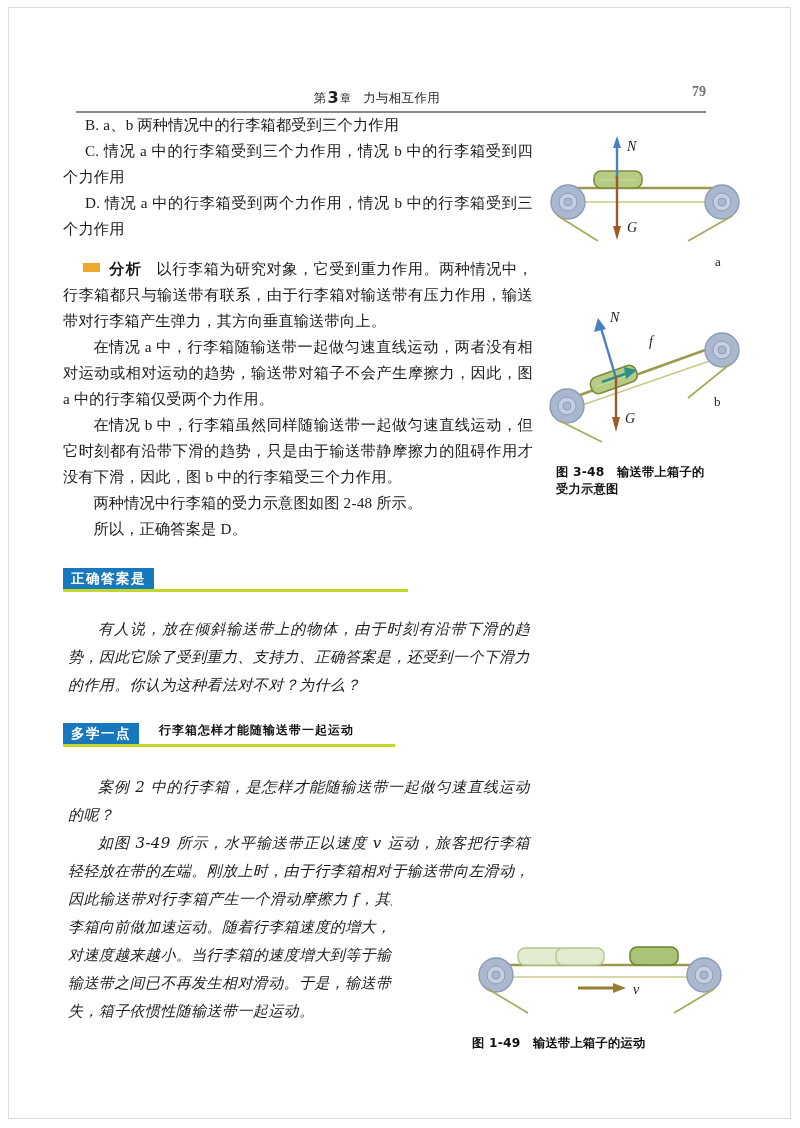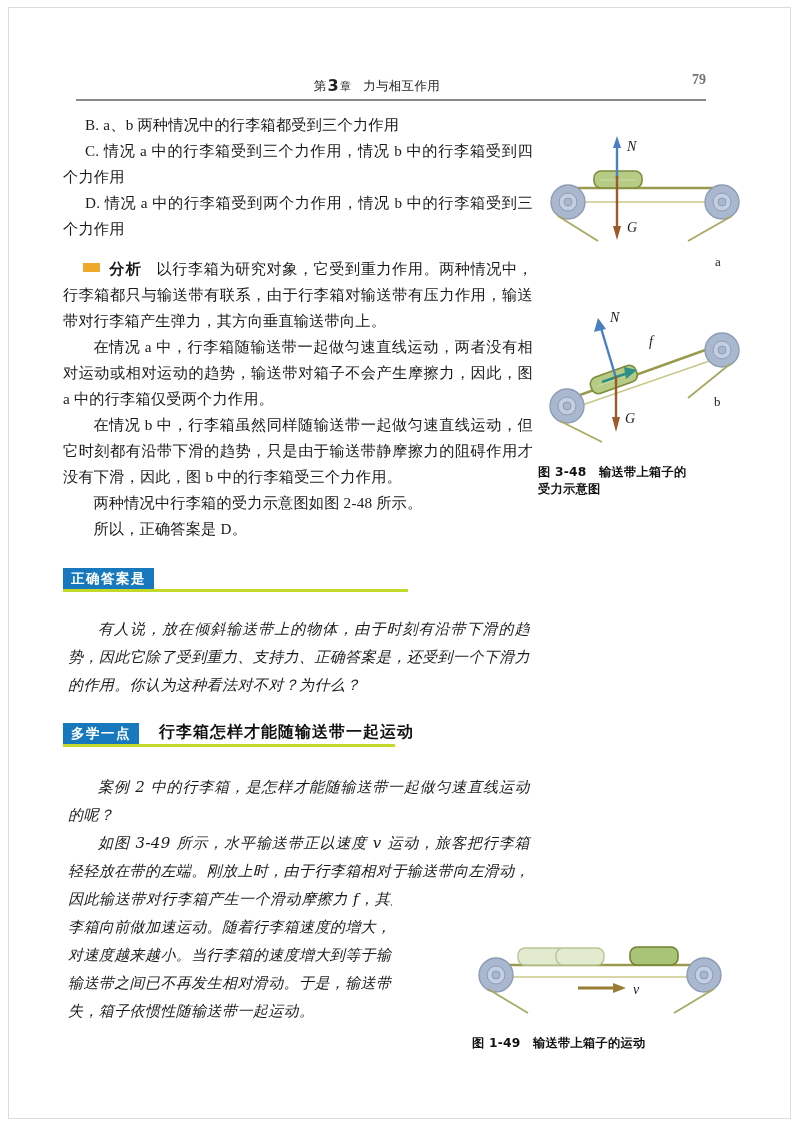--- a/index.html
+++ b/index.html
@@ -25,21 +25,21 @@
     height: 1112px;
     border: 1px solid #dcdcdc;
     box-sizing: border-box;
     pointer-events: none;
   }
 
   
   .runhead {
     position: absolute;
     left: 76px;
-    top: 76px;
+    top: 88px;
     width: 630px;
     height: 26px;
     text-align: center;
   }
   .runhead-title {
     position: absolute;
     right: 266px;
     top: 0;
     font-size: 12.5px;
     letter-spacing: .3px;
@@ -140,21 +140,21 @@
   .banner-underline {
     position: absolute;
     left: 0;
     top: 21px;
     height: 2.6px;
     background: #c3d92a;
   }
   .banner-heading {
     position: absolute;
     top: -1px;
-    font-size: 16px;
+    font-size: 12px;
     font-weight: bold;
     letter-spacing: 1px;
     color: #111;
     white-space: nowrap;
     font-family: "DejaVu Sans", "Liberation Sans", sans-serif;
   }
 
   
   .col-fig { position: absolute; }
   .fig-cap {
@@ -295,21 +295,21 @@
     <polygon points="101,80 88,77 90,89" fill="#2e8f86"></polygon>
 
     <line x1="80" y1="86" x2="80" y2="130" stroke="#9c5a2a" stroke-width="2.4"></line>
     <polygon points="80,142 76,127 84,127" fill="#9c5a2a"></polygon>
     <text class="force-lbl" x="74" y="32">N</text>
     <text class="force-lbl" x="113" y="56">f</text>
     <text class="force-lbl" x="89" y="133">G</text>
   </svg>
   <div class="fig-label" style="position:absolute; left:178px; top:268px;">b</div>
 
-  <div class="fig-cap" style="margin-top:14px; margin-left:2px;">
+  <div class="fig-cap" style="margin-top:14px; margin-left:20px;">
     <div>图 3-48　输送带上箱子的</div>
     <div>受力示意图</div>
   </div>
 </div>
 
 <div class="col-fig" style="left:452px; top:905px; width:300px; z-index:5;">
   <svg width="300" height="120" viewBox="0 0 300 120">
 
     <line x1="44" y1="60" x2="252" y2="60" stroke="#9a9a4e" stroke-width="2.4"></line>
 

